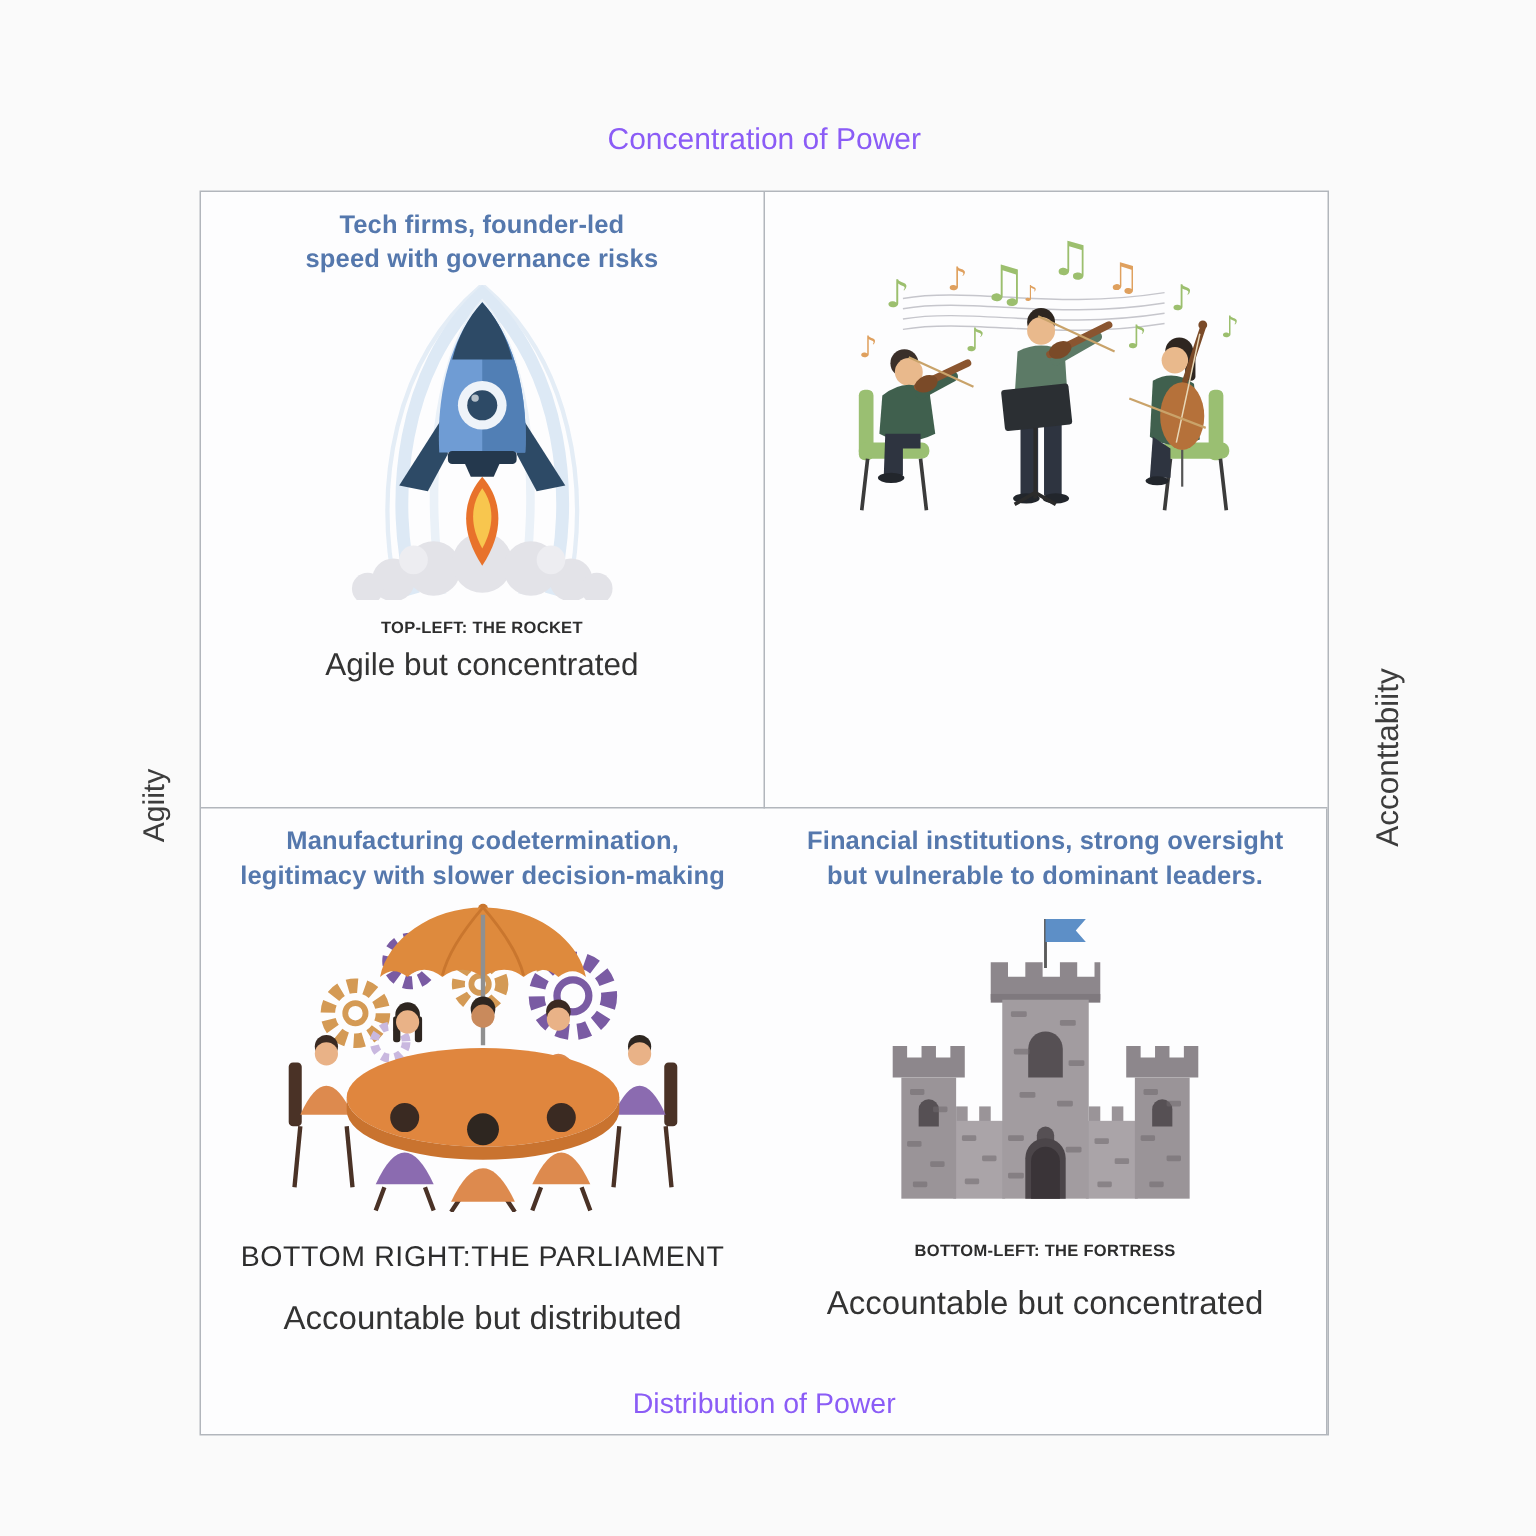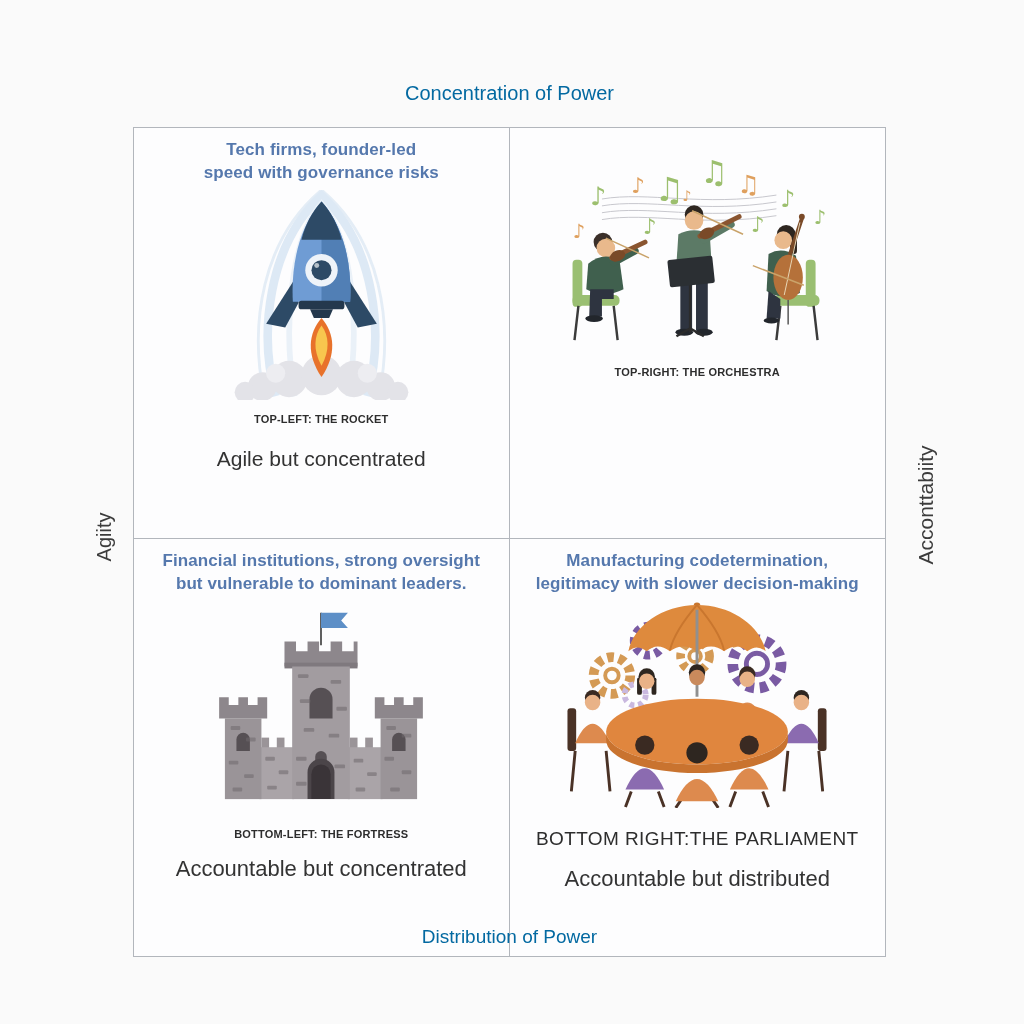--- a/index.html
+++ b/index.html
@@ -2,21 +2,21 @@
 <html><head>
 <meta charset="utf-8">
 <style>
   html,body{margin:0;padding:0;}
   body{
     width:1024px;height:1024px;position:relative;
     background:#fafafa;
     font-family:"Liberation Sans","DejaVu Sans",sans-serif;
     overflow:hidden;
   }
-  .axis-label{position:absolute;left:133px;width:753px;text-align:center;color:#0369a1;}
+  .axis-label{position:absolute;left:133px;width:753px;text-align:center;color:#8b5cf6;}
   .axis-top{top:82px;font-size:20px;}
   .axis-bottom{top:926px;font-size:19px;}
   .axis-side{position:absolute;color:#3c3c3c;white-space:nowrap;}
   .axis-left{top:537px;left:104px;transform:translate(-50%,-50%) rotate(-90deg);font-size:20px;}
   .axis-right{top:505px;left:926px;transform:translate(-50%,-50%) rotate(-90deg);font-size:21px;}
   .grid{
     position:absolute;left:133px;top:127px;width:753px;height:830px;
     border:1px solid #b2b6bc;background:#fdfdfe;
     display:grid;grid-template-columns:1fr 1fr;grid-template-rows:386fr 392fr;
     box-sizing:border-box;
@@ -26,21 +26,21 @@
   .cell.tl,.cell.bl{border-right:1px solid #b2b6bc;}
   .q-header{
     font-size:17px;font-weight:700;color:#5578ad;text-align:center;
     line-height:1.38;white-space:pre-line;letter-spacing:.1px;
   }
   .illus{display:flex;align-items:center;justify-content:center;}
   .illus.top{height:212px;margin-top:4px;}
   .illus.bottom{height:200px;margin-top:8px;}
   .q-title{margin-top:12px;font-size:11px;font-weight:700;color:#2d2d2d;letter-spacing:.2px;text-align:center;}
   .q-title.plain{font-weight:400;font-size:19px;letter-spacing:.4px;}
-  .q-sub{margin-top:22px;font-size:21px;color:#333;text-align:center;}
+  .q-sub{margin-top:7px;font-size:21px;color:#333;text-align:center;}
   .cell.bl .q-title,.cell.br .q-title{margin-top:24px;}
   .cell.bl .q-sub,.cell.br .q-sub{margin-top:16px;font-size:22px;}
   svg{display:block;}
 </style>
 </head>
 <body>
 
 <div class="axis-label axis-top">Concentration of Power</div>
 
 <div class="axis-side axis-left">Agiity</div>
@@ -155,21 +155,91 @@
           <circle cx="262" cy="68" r="3" fill="#7a4a28"></circle>
           <ellipse cx="248" cy="130" rx="15" ry="23" fill="#b5713a"></ellipse>
           <path d="M244,148 L260,74" stroke="#e8d8b8" stroke-width="1"></path>
           <path d="M248,153 L248,178" stroke="#555555" stroke-width="1.5"></path>
           <path d="M212,118 L264,138" stroke="#caa36a" stroke-width="1.5"></path>
           <path d="M228,144 L226,172 h14 v-20 z" fill="#2e3440"></path>
           <ellipse cx="231" cy="174" rx="8" ry="3" fill="#22262c"></ellipse>
         </g>
       </svg>
     </div>
-    <div class="q-title">TOP-RIGHT: THE ORCHESTRA</div>
+  </div>
+
+  <div class="cell br">
+    <div class="q-header">Manufacturing codetermination,
+legitimacy with slower decision-making</div>
+    <div class="illus bottom">
+      <svg width="290" height="208" viewBox="0 0 300 215">
+
+        <g fill="none">
+          <circle cx="100" cy="42" r="15" stroke="#7a5ba3" stroke-width="9" stroke-dasharray="6 5"></circle>
+          <circle cx="100" cy="42" r="6" fill="#fdfdfe" stroke="#7a5ba3" stroke-width="4"></circle>
+          <circle cx="212" cy="66" r="25" stroke="#7a5ba3" stroke-width="11" stroke-dasharray="8 6"></circle>
+          <circle cx="212" cy="66" r="11" fill="#fdfdfe" stroke="#7a5ba3" stroke-width="5"></circle>
+          <circle cx="62" cy="78" r="19" stroke="#d49a55" stroke-width="10" stroke-dasharray="7 5"></circle>
+          <circle cx="62" cy="78" r="7" fill="#fdfdfe" stroke="#d49a55" stroke-width="4"></circle>
+          <circle cx="148" cy="58" r="15" stroke="#d49a55" stroke-width="9" stroke-dasharray="6 5"></circle>
+          <circle cx="148" cy="58" r="6" fill="#fdfdfe" stroke="#d49a55" stroke-width="4"></circle>
+          <circle cx="185" cy="36" r="10" stroke="#d49a55" stroke-width="7" stroke-dasharray="5 4"></circle>
+          <circle cx="128" cy="32" r="8" stroke="#7a5ba3" stroke-width="6" stroke-dasharray="5 4"></circle>
+          <circle cx="86" cy="98" r="11" stroke="#c9b8df" stroke-width="6" stroke-dasharray="5 4"></circle>
+        </g>
+
+        <g>
+          <circle cx="150" cy="6" r="3.5" fill="#c9762e"></circle>
+          <path d="M150,5 C114,5 84,27 79,53 Q88,45 98,53 Q109,43 122,53 Q135,43 150,53 Q165,43 178,53 Q191,43 202,53 Q212,45 221,53 C216,27 186,5 150,5 Z" fill="#de8a3d"></path>
+          <path d="M150,5 C138,19 126,35 122,52 M150,5 C162,19 174,35 178,52" stroke="#c9762e" stroke-width="2" fill="none"></path>
+          <path d="M150,10 L150,100" stroke="#909090" stroke-width="3"></path>
+        </g>
+
+        <g>
+          <rect x="16" y="112" width="9" height="44" rx="3" fill="#4a3226"></rect>
+          <path d="M24,156 L20,198 M56,156 L60,198" stroke="#4a3226" stroke-width="3"></path>
+          <circle cx="42" cy="101" r="8" fill="#3a2a22"></circle>
+            <circle cx="42" cy="106" r="8" fill="#e9b287"></circle>
+          <path d="M24,148 Q42,108 60,148 Z" fill="#dd8a4e"></path>
+          <rect x="275" y="112" width="9" height="44" rx="3" fill="#4a3226"></rect>
+          <path d="M244,156 L240,198 M276,156 L280,198" stroke="#4a3226" stroke-width="3"></path>
+          <circle cx="258" cy="101" r="8" fill="#2e2620"></circle>
+            <circle cx="258" cy="106" r="8" fill="#e9b287"></circle>
+          <path d="M240,148 Q258,108 276,148 Z" fill="#8b6bb0"></path>
+          <circle cx="98" cy="79" r="8.5" fill="#2e2620"></circle>
+          <rect x="88" y="80" width="5" height="18" rx="2" fill="#2e2620"></rect>
+          <rect x="103" y="80" width="5" height="18" rx="2" fill="#2e2620"></rect>
+          <circle cx="98" cy="84" r="8" fill="#e9b287"></circle>
+          <path d="M80,128 Q98,88 116,128 Z" fill="#dd8a4e"></path>
+          <circle cx="150" cy="75" r="8.5" fill="#2e2620"></circle>
+            <circle cx="150" cy="80" r="8" fill="#c98a5c"></circle>
+          <path d="M132,124 Q150,84 168,124 Z" fill="#dd8a4e"></path>
+          <circle cx="202" cy="77" r="8.5" fill="#3a2a22"></circle>
+            <circle cx="202" cy="82" r="8" fill="#e9b287"></circle>
+          <path d="M184,126 Q202,86 220,126 Z" fill="#dd8a4e"></path>
+        </g>
+
+        <ellipse cx="150" cy="136" rx="94" ry="34" fill="#e0863e"></ellipse>
+        <path d="M56,136 a94,34 0 0 0 188,0 v9 a94,34 0 0 1 -188,0 z" fill="#c9732f"></path>
+
+        <g>
+          <path d="M82,198 L76,214 M110,198 L116,214" stroke="#4a3226" stroke-width="3"></path>
+          <circle cx="96" cy="150" r="10" fill="#3a2a22"></circle>
+          <path d="M76,196 Q96,152 116,196 Z" fill="#8b6bb0"></path>
+          <path d="M134,206 L128,215 M166,206 L172,215" stroke="#4a3226" stroke-width="3"></path>
+          <circle cx="150" cy="158" r="11" fill="#2e2620"></circle>
+          <path d="M128,208 Q150,162 172,208 Z" fill="#dd8a4e"></path>
+          <path d="M190,198 L184,214 M218,198 L224,214" stroke="#4a3226" stroke-width="3"></path>
+          <circle cx="204" cy="150" r="10" fill="#3a2a22"></circle>
+          <path d="M184,196 Q204,152 224,196 Z" fill="#dd8a4e"></path>
+        </g>
+      </svg>
+    </div>
+    <div class="q-title plain">BOTTOM RIGHT:THE PARLIAMENT</div>
+    <div class="q-sub">Accountable but distributed</div>
   </div>
 
   <div class="cell bl">
     <div class="q-header">Financial institutions, strong oversight
 but vulnerable to dominant leaders.</div>
     <div class="illus bottom">
       <svg width="250" height="197" viewBox="0 0 260 205">
         <path d="M130,42 L130,8" stroke="#5a5a5a" stroke-width="2"></path>
         <path d="M130,8 h28 l-7,8 7,8 h-28 z" fill="#5d8fc7"></path>
 
@@ -222,86 +292,15 @@
           <rect x="164" y="160" width="10" height="4" rx="1"></rect>
             <rect x="178" y="174" width="10" height="4" rx="1"></rect>
           <rect x="166" y="190" width="10" height="4" rx="1"></rect>
         </g>
       </svg>
     </div>
     <div class="q-title">BOTTOM-LEFT: THE FORTRESS</div>
     <div class="q-sub">Accountable but concentrated</div>
   </div>
 
-  <div class="cell br">
-    <div class="q-header">Manufacturing codetermination,
-legitimacy with slower decision-making</div>
-    <div class="illus bottom">
-      <svg width="290" height="208" viewBox="0 0 300 215">
-
-        <g fill="none">
-          <circle cx="100" cy="42" r="15" stroke="#7a5ba3" stroke-width="9" stroke-dasharray="6 5"></circle>
-          <circle cx="100" cy="42" r="6" fill="#fdfdfe" stroke="#7a5ba3" stroke-width="4"></circle>
-          <circle cx="212" cy="66" r="25" stroke="#7a5ba3" stroke-width="11" stroke-dasharray="8 6"></circle>
-          <circle cx="212" cy="66" r="11" fill="#fdfdfe" stroke="#7a5ba3" stroke-width="5"></circle>
-          <circle cx="62" cy="78" r="19" stroke="#d49a55" stroke-width="10" stroke-dasharray="7 5"></circle>
-          <circle cx="62" cy="78" r="7" fill="#fdfdfe" stroke="#d49a55" stroke-width="4"></circle>
-          <circle cx="148" cy="58" r="15" stroke="#d49a55" stroke-width="9" stroke-dasharray="6 5"></circle>
-          <circle cx="148" cy="58" r="6" fill="#fdfdfe" stroke="#d49a55" stroke-width="4"></circle>
-          <circle cx="185" cy="36" r="10" stroke="#d49a55" stroke-width="7" stroke-dasharray="5 4"></circle>
-          <circle cx="128" cy="32" r="8" stroke="#7a5ba3" stroke-width="6" stroke-dasharray="5 4"></circle>
-          <circle cx="86" cy="98" r="11" stroke="#c9b8df" stroke-width="6" stroke-dasharray="5 4"></circle>
-        </g>
-
-        <g>
-          <circle cx="150" cy="6" r="3.5" fill="#c9762e"></circle>
-          <path d="M150,5 C114,5 84,27 79,53 Q88,45 98,53 Q109,43 122,53 Q135,43 150,53 Q165,43 178,53 Q191,43 202,53 Q212,45 221,53 C216,27 186,5 150,5 Z" fill="#de8a3d"></path>
-          <path d="M150,5 C138,19 126,35 122,52 M150,5 C162,19 174,35 178,52" stroke="#c9762e" stroke-width="2" fill="none"></path>
-          <path d="M150,10 L150,100" stroke="#909090" stroke-width="3"></path>
-        </g>
-
-        <g>
-          <rect x="16" y="112" width="9" height="44" rx="3" fill="#4a3226"></rect>
-          <path d="M24,156 L20,198 M56,156 L60,198" stroke="#4a3226" stroke-width="3"></path>
-          <circle cx="42" cy="101" r="8" fill="#3a2a22"></circle>
-            <circle cx="42" cy="106" r="8" fill="#e9b287"></circle>
-          <path d="M24,148 Q42,108 60,148 Z" fill="#dd8a4e"></path>
-          <rect x="275" y="112" width="9" height="44" rx="3" fill="#4a3226"></rect>
-          <path d="M244,156 L240,198 M276,156 L280,198" stroke="#4a3226" stroke-width="3"></path>
-          <circle cx="258" cy="101" r="8" fill="#2e2620"></circle>
-            <circle cx="258" cy="106" r="8" fill="#e9b287"></circle>
-          <path d="M240,148 Q258,108 276,148 Z" fill="#8b6bb0"></path>
-          <circle cx="98" cy="79" r="8.5" fill="#2e2620"></circle>
-          <rect x="88" y="80" width="5" height="18" rx="2" fill="#2e2620"></rect>
-          <rect x="103" y="80" width="5" height="18" rx="2" fill="#2e2620"></rect>
-          <circle cx="98" cy="84" r="8" fill="#e9b287"></circle>
-          <path d="M80,128 Q98,88 116,128 Z" fill="#dd8a4e"></path>
-          <circle cx="150" cy="75" r="8.5" fill="#2e2620"></circle>
-            <circle cx="150" cy="80" r="8" fill="#c98a5c"></circle>
-          <path d="M132,124 Q150,84 168,124 Z" fill="#dd8a4e"></path>
-          <circle cx="202" cy="77" r="8.5" fill="#3a2a22"></circle>
-            <circle cx="202" cy="82" r="8" fill="#e9b287"></circle>
-          <path d="M184,126 Q202,86 220,126 Z" fill="#dd8a4e"></path>
-        </g>
-
-        <ellipse cx="150" cy="136" rx="94" ry="34" fill="#e0863e"></ellipse>
-        <path d="M56,136 a94,34 0 0 0 188,0 v9 a94,34 0 0 1 -188,0 z" fill="#c9732f"></path>
-
-        <g>
-          <path d="M82,198 L76,214 M110,198 L116,214" stroke="#4a3226" stroke-width="3"></path>
-          <circle cx="96" cy="150" r="10" fill="#3a2a22"></circle>
-          <path d="M76,196 Q96,152 116,196 Z" fill="#8b6bb0"></path>
-          <path d="M134,206 L128,215 M166,206 L172,215" stroke="#4a3226" stroke-width="3"></path>
-          <circle cx="150" cy="158" r="11" fill="#2e2620"></circle>
-          <path d="M128,208 Q150,162 172,208 Z" fill="#dd8a4e"></path>
-          <path d="M190,198 L184,214 M218,198 L224,214" stroke="#4a3226" stroke-width="3"></path>
-          <circle cx="204" cy="150" r="10" fill="#3a2a22"></circle>
-          <path d="M184,196 Q204,152 224,196 Z" fill="#dd8a4e"></path>
-        </g>
-      </svg>
-    </div>
-    <div class="q-title plain">BOTTOM RIGHT:THE PARLIAMENT</div>
-    <div class="q-sub">Accountable but distributed</div>
-  </div>
-
 </div>
 
 <div class="axis-label axis-bottom">Distribution of Power</div>
 
 </body></html>

